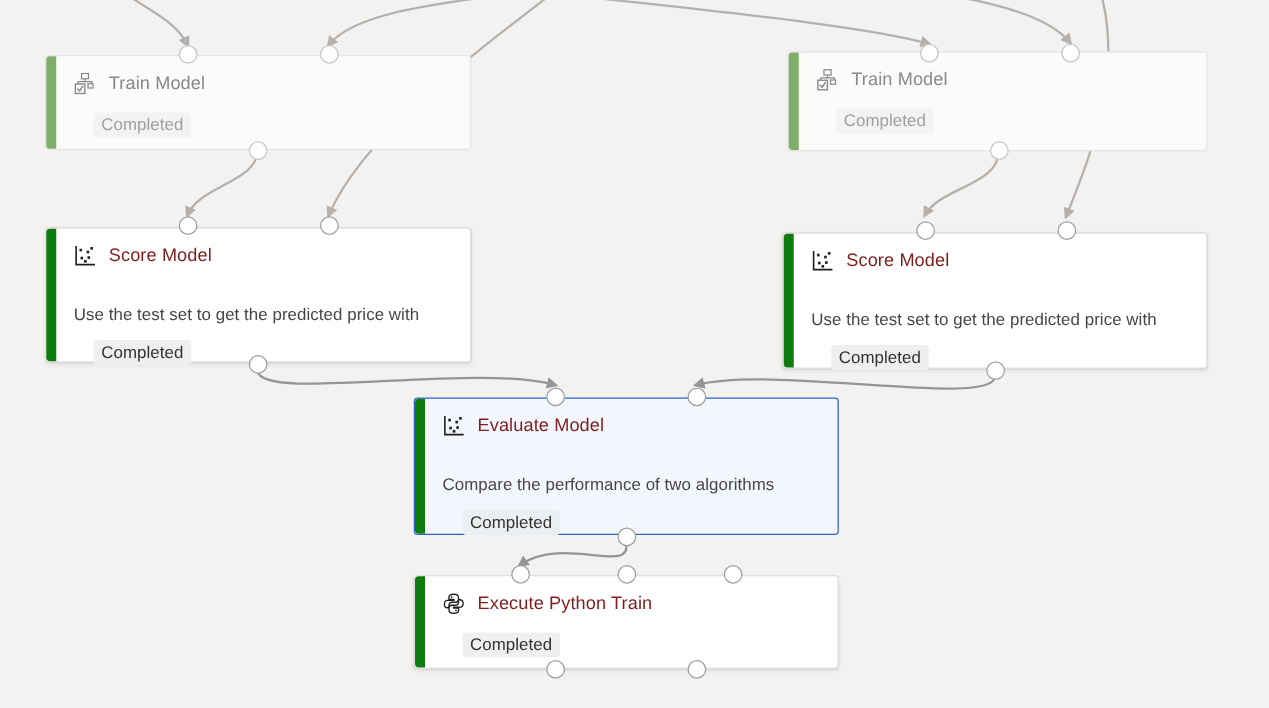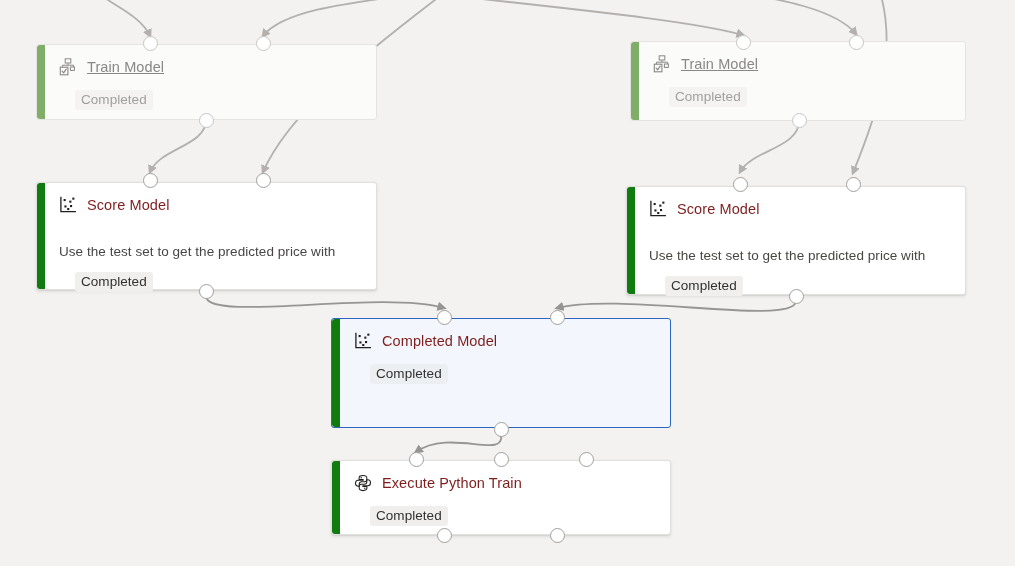--- a/index.html
+++ b/index.html
@@ -87,21 +87,20 @@
     display: block;
   }
   .node-title {
     font-size: 14.5px;
     color: #7f1d1d;
     white-space: nowrap;
     letter-spacing: 0.1px;
   }
   .node.dim .node-title {
     color: #8a8886;
-    text-decoration: underline;
   }
   .node-desc {
     margin-top: 29px;
     font-size: 13.5px;
     color: #484644;
     white-space: nowrap;
     overflow: hidden;
     letter-spacing: 0.05px;
   }
   .status-badge {
@@ -244,22 +243,23 @@
           <div class="node-title-row">
             <svg class="node-icon" viewBox="0 0 18 18">
               <path d="M1.9 1.4 V15.7 H16.3" fill="none" stroke="#201f1e" stroke-width="1.3" stroke-linecap="square"></path>
               <rect x="4.6" y="3.0" width="2.1" height="2.1" fill="#201f1e"></rect>
               <rect x="10.3" y="4.6" width="2.1" height="2.1" fill="#201f1e"></rect>
               <rect x="13.3" y="1.6" width="2.1" height="2.1" fill="#201f1e"></rect>
               <rect x="5.4" y="9.4" width="2.1" height="2.1" fill="#201f1e"></rect>
               <rect x="11.0" y="9.0" width="2.1" height="2.1" fill="#201f1e"></rect>
               <rect x="8.2" y="12.0" width="2.1" height="2.1" fill="#201f1e"></rect>
             </svg>
-            <span class="node-title">Completed Model</span>
-          </div>
+            <span class="node-title">Evaluate Model</span>
+          </div>
+          <div class="node-desc">Compare the performance of two algorithms</div>
           <div><span class="status-badge">Completed</span></div>
         </div>
       </div>
       <div class="node" style="left: 331px; top: 460px; width: 340px; height: 75px;">
         <div class="accent"></div>
         <div class="node-body">
           <div class="node-title-row">
             <svg class="node-icon" viewBox="0 0 18 18">
               <path d="M9 1.4 C6.2 1.4 5.1 2.3 5.1 3.9 V5.6 H9.2 V6.3 H4.1 C2.5 6.3 1.5 7.4 1.5 9.3 C1.5 11.2 2.5 12.2 4.1 12.2 H5.2 V10.2 C5.2 8.7 6.3 7.8 7.8 7.8 H10.6 C11.9 7.8 12.8 6.9 12.8 5.6 V3.9 C12.8 2.4 11.8 1.4 9 1.4 Z" fill="none" stroke="#201f1e" stroke-width="1.05" stroke-linejoin="round"></path>
               <circle cx="7.2" cy="3.7" r="0.72" fill="#201f1e"></circle>

